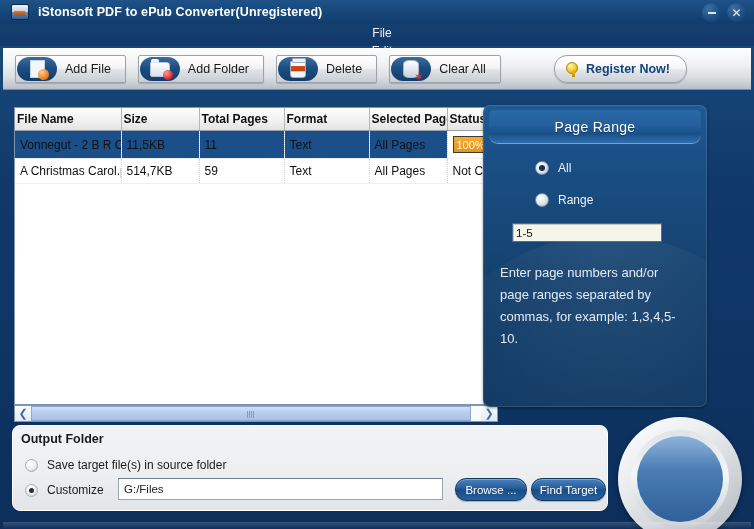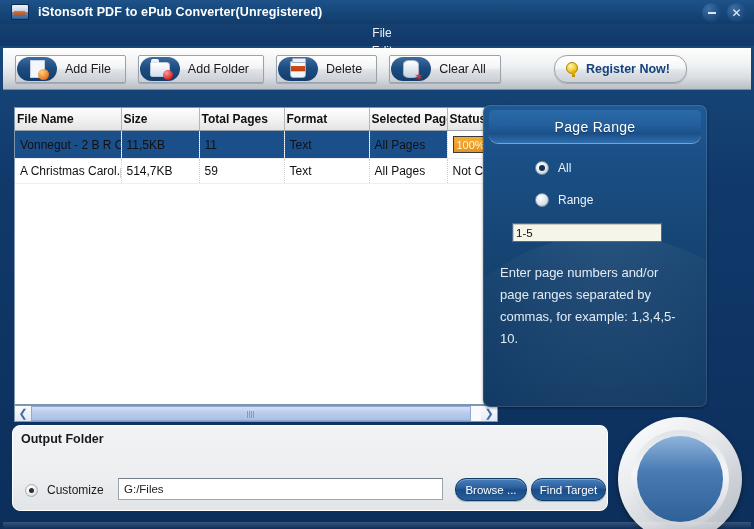--- a/index.html
+++ b/index.html
@@ -664,20 +664,24 @@
       </div>
 
       <input id="range-input" type="text" value="1-5" style="">
 
       <div id="pr-hint">Enter page numbers and/or page ranges separated by commas, for example: 1,3,4,5-10.</div>
     </div>
 
     <div id="output-group">
       <div id="output-title">Output Folder</div>
 
+      <div class="out-row" id="out-row-source">
+        <span class="radio-small"></span>
+        <span class="out-label">Save target file(s) in source folder</span>
+      </div>
 
       <div class="out-row" id="out-row-custom">
         <span class="radio-small checked"></span>
         <span class="out-label">Customize</span>
       </div>
 
       <input id="output-path-input" type="text" value="G:/Files" style="">
 
       <div class="blue-pill" id="browse-btn">Browse ...</div>
       <div class="blue-pill" id="find-target-btn">Find Target</div>

